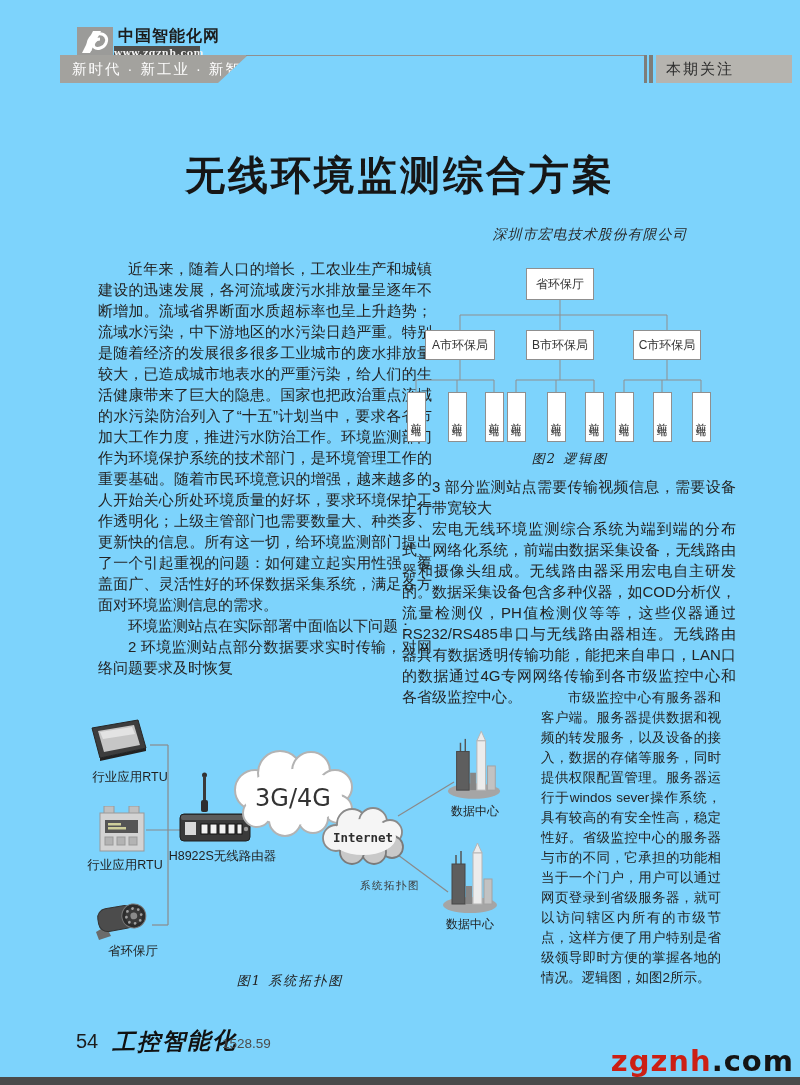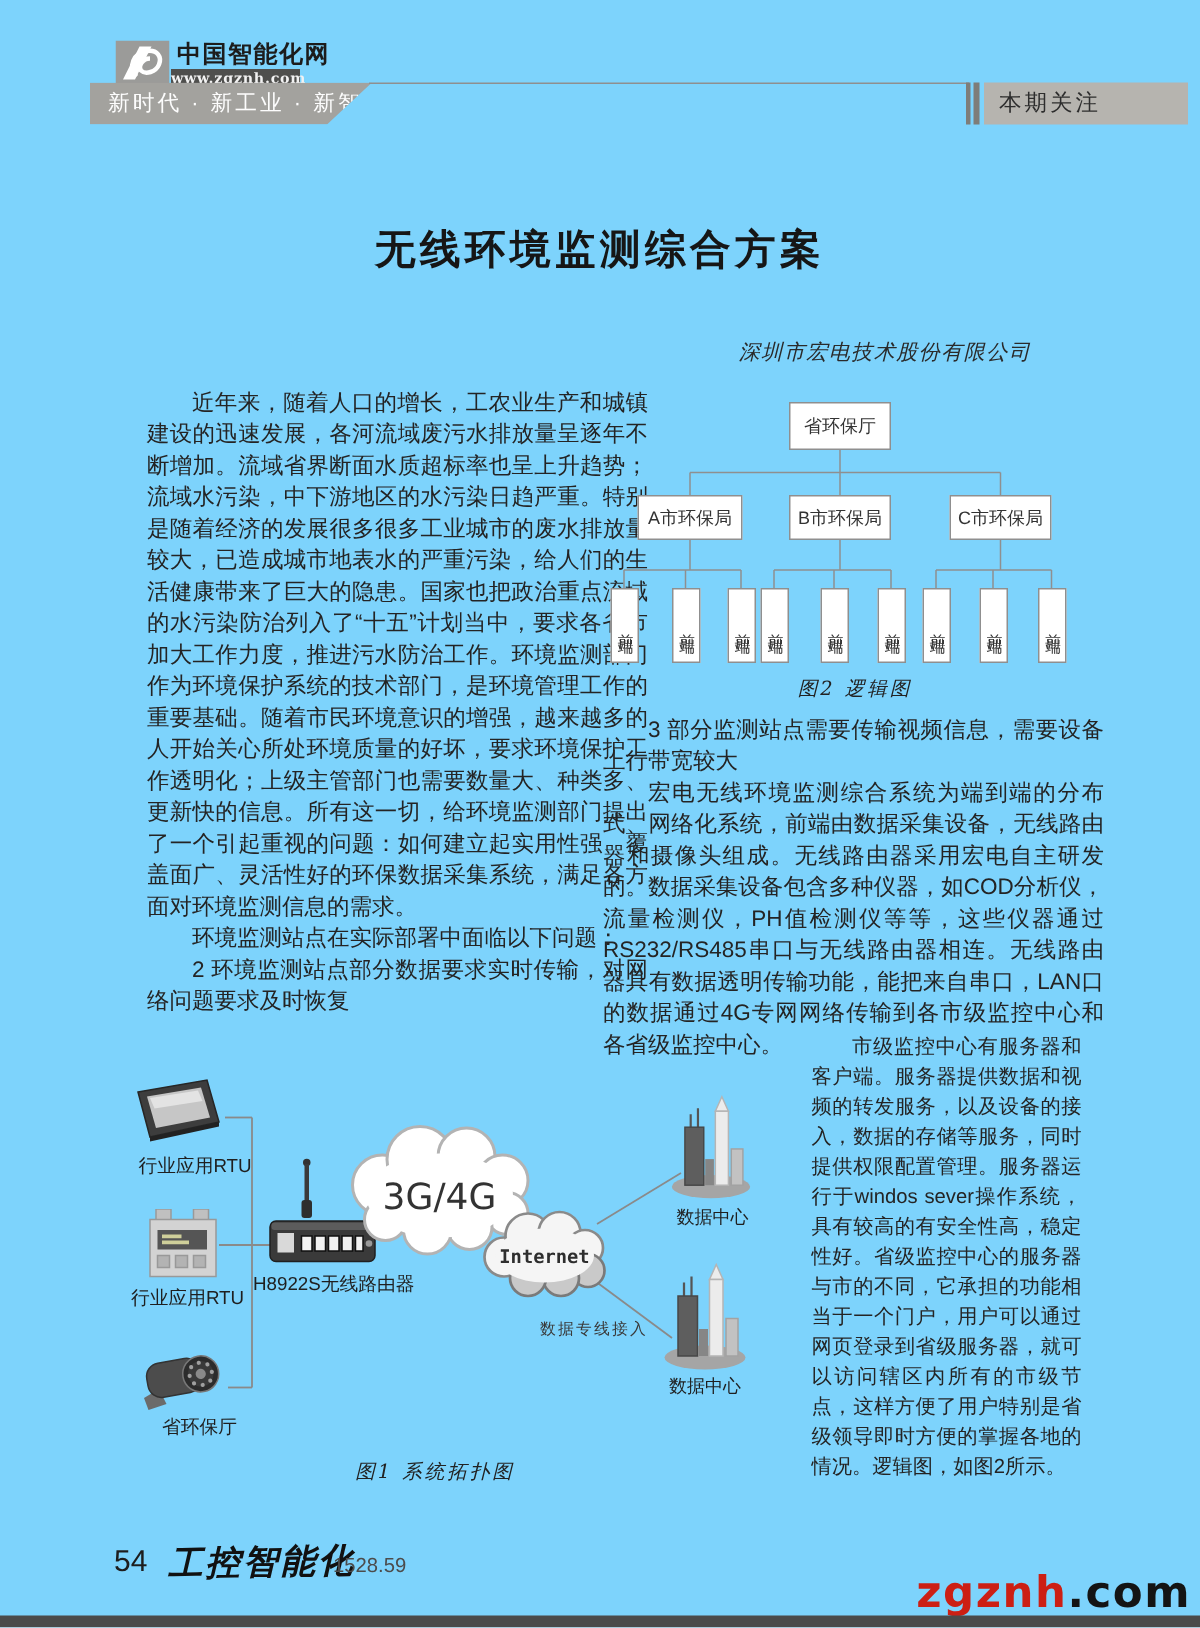--- a/index.html
+++ b/index.html
@@ -17,21 +17,21 @@
   .slogan{left:60px;top:55px;width:188px;height:28px;background:#a3a29e;color:#fdfdfd;
           font-size:14.5px;line-height:28px;padding-left:12px;letter-spacing:2px;
           clip-path:polygon(0 0,100% 0,calc(100% - 30px) 100%,0 100%);box-sizing:border-box;}
   .header-rule{left:246px;top:55px;width:400px;height:1px;background:#8f8f8f;}
   .tab-bar1{left:644px;top:55px;width:3px;height:28px;background:#7e7d79;}
   .tab-bar2{left:649px;top:55px;width:4px;height:28px;background:#7e7d79;}
   .section-tab{left:656px;top:55px;width:136px;height:28px;background:#b6b4af;color:#2d2d2d;
                font-size:15px;line-height:28px;padding-left:10px;letter-spacing:2px;box-sizing:border-box;}
 
   
-  .title{left:60px;top:148px;width:680px;text-align:center;font-size:27px;font-weight:bold;
+  .title{left:60px;top:148px;width:680px;text-align:center;font-size:40px;font-weight:bold;
          letter-spacing:3px;color:#161616;font-family:Liberation Serif, serif;}
   .author{left:440px;top:226px;width:300px;text-align:center;font-size:14px;color:#2a2a2a;
           font-style:italic;font-family:Liberation Sans, sans-serif;letter-spacing:1px;}
 
   
   .col p{margin:0;text-align:justify;text-indent:2em;color:#242424;}
   .left-col{left:63px;top:258px;width:334px;margin-left:35px;}
   .left-col p{font-size:15px;line-height:21px;}
   .right-col{left:402px;top:476px;width:334px;}
   .right-col p{font-size:15px;line-height:21px;}
@@ -282,21 +282,21 @@
       <line x1="16" y1="22" x2="16" y2="13" stroke="#555" stroke-width="1.5"></line>
       <line x1="21" y1="22" x2="21" y2="9" stroke="#555" stroke-width="1.5"></line>
       <rect x="12" y="22" width="13" height="40" fill="#5e5e5e" stroke="#474747"></rect>
       <rect x="26" y="44" width="6" height="18" fill="#868686"></rect>
       <polygon points="33,11 42,11 37.5,1" fill="#ececec" stroke="#b5b5b5"></polygon>
       <rect x="33" y="11" width="9" height="51" fill="#ececec" stroke="#b5b5b5"></rect>
       <rect x="44" y="37" width="8" height="25" fill="#c2c2c2" stroke="#a2a2a2"></rect>
     </svg>
     <div class="dev-label" style="left:379px;top:216px;width:62px;font-size:12px;">数据中心</div>
 
-    <div class="link-label">数据专线接入</div>
+    <div class="link-label">系统拓扑图</div>
     <div class="fig-caption" style="left:80px;top:272px;width:300px;">图1  系统拓扑图</div>
   </div>
 
   <div class="abs page-num">54</div>
   <div class="abs journal-logo">工控智能化</div>
   <div class="abs issue">1528.59</div>
 
   <div class="abs watermark"><span class="brand">zgznh</span><span class="suffix">.com</span></div>
 
   <div class="abs bottom-strip"></div>

